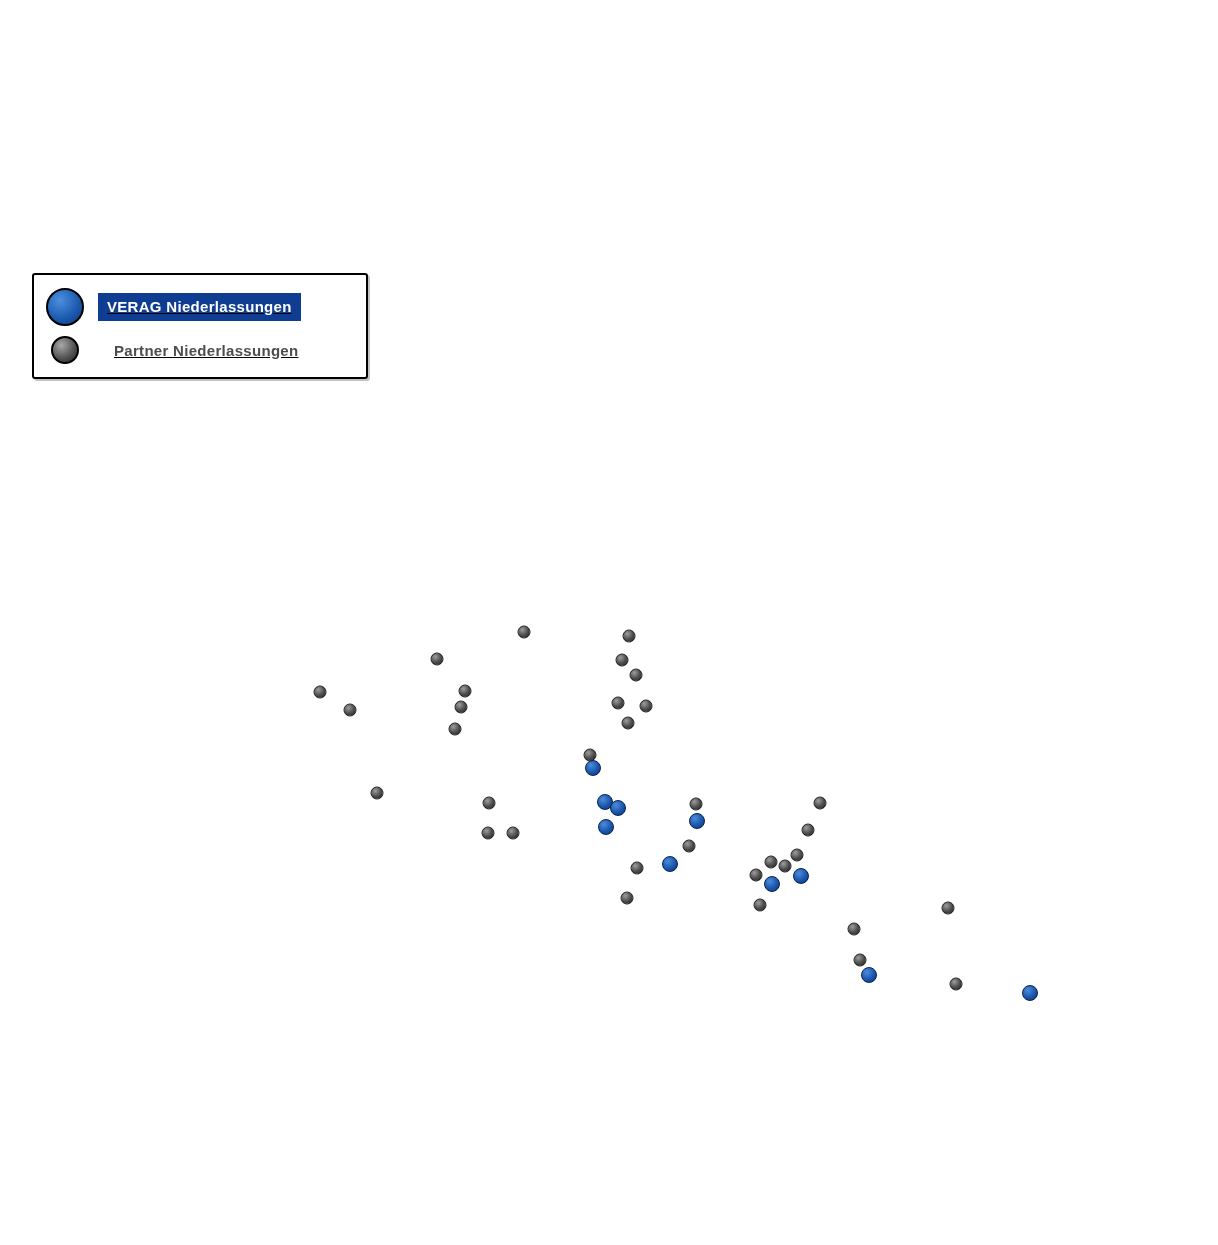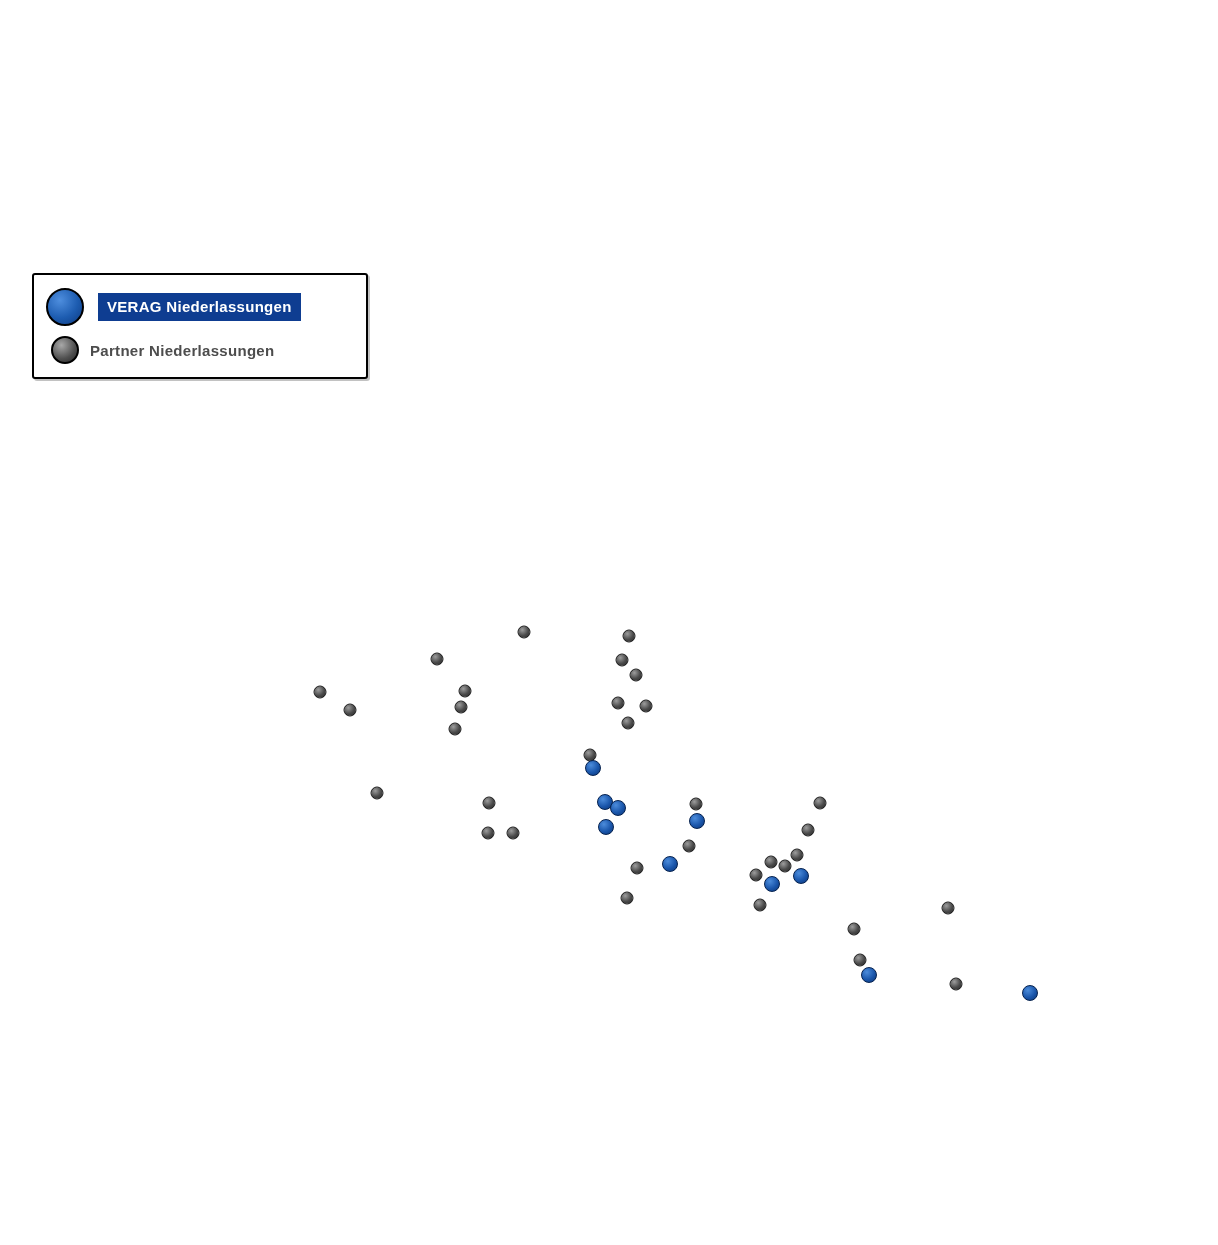--- a/index.html
+++ b/index.html
@@ -27,20 +27,21 @@
     border: 2px solid #000000;
     border-radius: 3px;
     box-shadow: 2px 2px 0 rgba(120,120,120,0.45);
     box-sizing: border-box;
   }
   .legend-row {
     position: absolute;
     left: 0;
     display: flex;
     align-items: center;
+    text-decoration: underline;
   }
   .legend-row.row-verag   { top: 13px; }
   .legend-row.row-partner { top: 61px; }
 
   .legend-dot {
     border-radius: 50%;
     box-sizing: border-box;
     flex: 0 0 auto;
   }
   .legend-dot.verag {
@@ -62,21 +63,21 @@
     letter-spacing: 0.3px;
     white-space: nowrap;
   }
   .legend-label.verag {
     margin-left: 14px;
     color: #ffffff;
     background: #0e3d91;
     padding: 5px 9px 6px 9px;
   }
   .legend-label.partner {
-    margin-left: 11px;
+    margin-left: 35px;
     color: #4d4d4d;
   }
 
   
   #marker-layer {
     position: absolute;
     left: 0; top: 0;
     width: 100%; height: 100%;
   }
   .marker {

